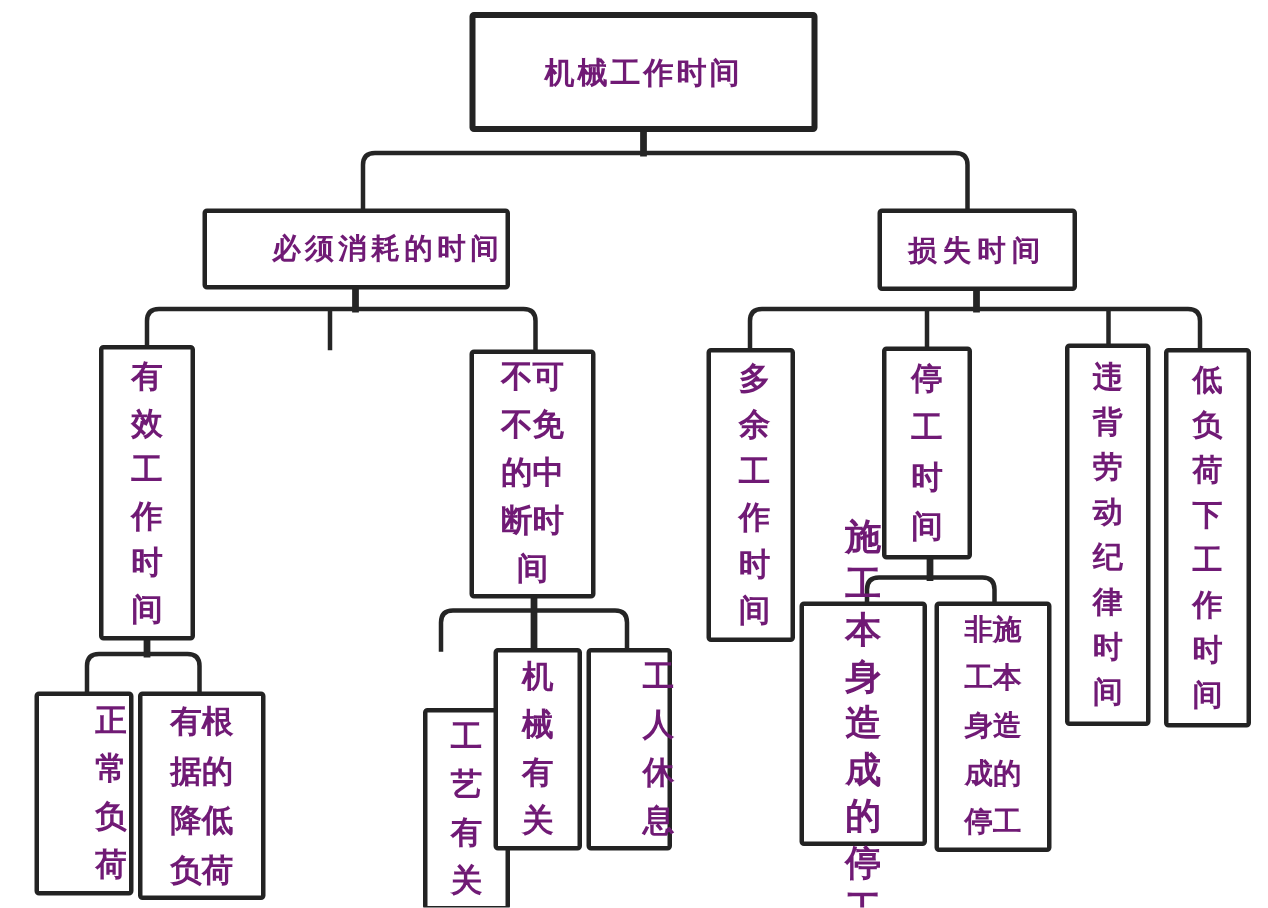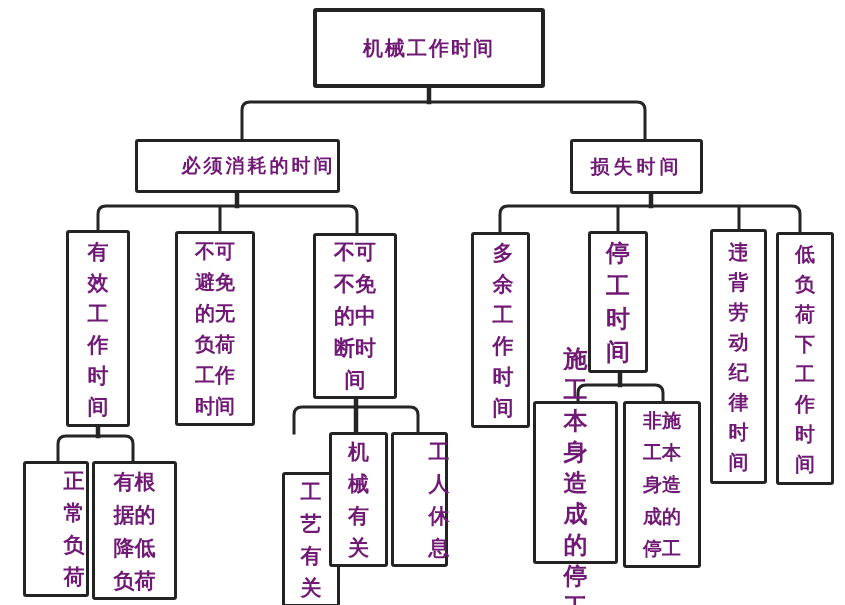--- a/index.html
+++ b/index.html
@@ -36,39 +36,36 @@
              M578 402 V393 Q578 385 586 385 H655 Q663 385 663 393 V402"></path>
   </svg>
 
   <div class="node" style="left:313px;top:8px;width:232px;height:80px;border-width:4px;">
     <span class="txt" style="font-size:20px;letter-spacing:2px;">机械工作时间</span>
   </div>
 
   <div class="node" style="left:135px;top:139px;width:205px;height:54px;padding-left:42px;">
     <span class="txt" style="font-size:19px;letter-spacing:3px;">必须消耗的时间</span>
   </div>
-  <div class="node" style="left:570px;top:139px;width:133px;height:55px;">
+  <div class="node" style="left:585px;top:139px;width:133px;height:55px;">
     <span class="txt" style="font-size:19px;letter-spacing:4px;">损失时间</span>
   </div>
 
   <div class="node" style="left:66px;top:230px;width:64px;height:197px;">
     <span class="txt" style="width:26px;font-size:21px;line-height:31px;">有效工作时间</span>
-  </div>
-  <div class="node" style="left:175px;top:231px;width:80px;height:195px;">
-    <span class="txt" style="width:44px;font-size:20px;line-height:31px;">不可避免的无负荷工作时间</span>
   </div>
   <div class="node" style="left:313px;top:233px;width:84px;height:166px;">
     <span class="txt" style="width:46px;font-size:21px;line-height:32px;">不可不免的中断时间</span>
   </div>
 
   <div class="node" style="left:471px;top:232px;width:59px;height:196px;">
     <span class="txt" style="width:26px;font-size:21px;line-height:31px;text-align:right;">多余工作时间</span>
   </div>
   <div class="node" style="left:588px;top:231px;width:60px;height:142px;">
-    <span class="txt" style="width:26px;font-size:24px;line-height:33px;">停工时间</span>
+    <span class="txt" style="width:26px;font-size:21px;line-height:33px;">停工时间</span>
   </div>
   <div class="node" style="left:710px;top:229px;width:57px;height:255px;">
     <span class="txt" style="width:24px;font-size:20px;line-height:30px;">违背劳动纪律时间</span>
   </div>
   <div class="node" style="left:776px;top:232px;width:58px;height:253px;">
     <span class="txt" style="width:24px;font-size:20px;line-height:30px;">低负荷下工作时间</span>
   </div>
 
   <div class="node" style="left:23px;top:461px;width:66px;height:136px;padding-left:36px;">
     <span class="txt" style="width:26px;font-size:21px;line-height:32px;">正常负荷</span>

